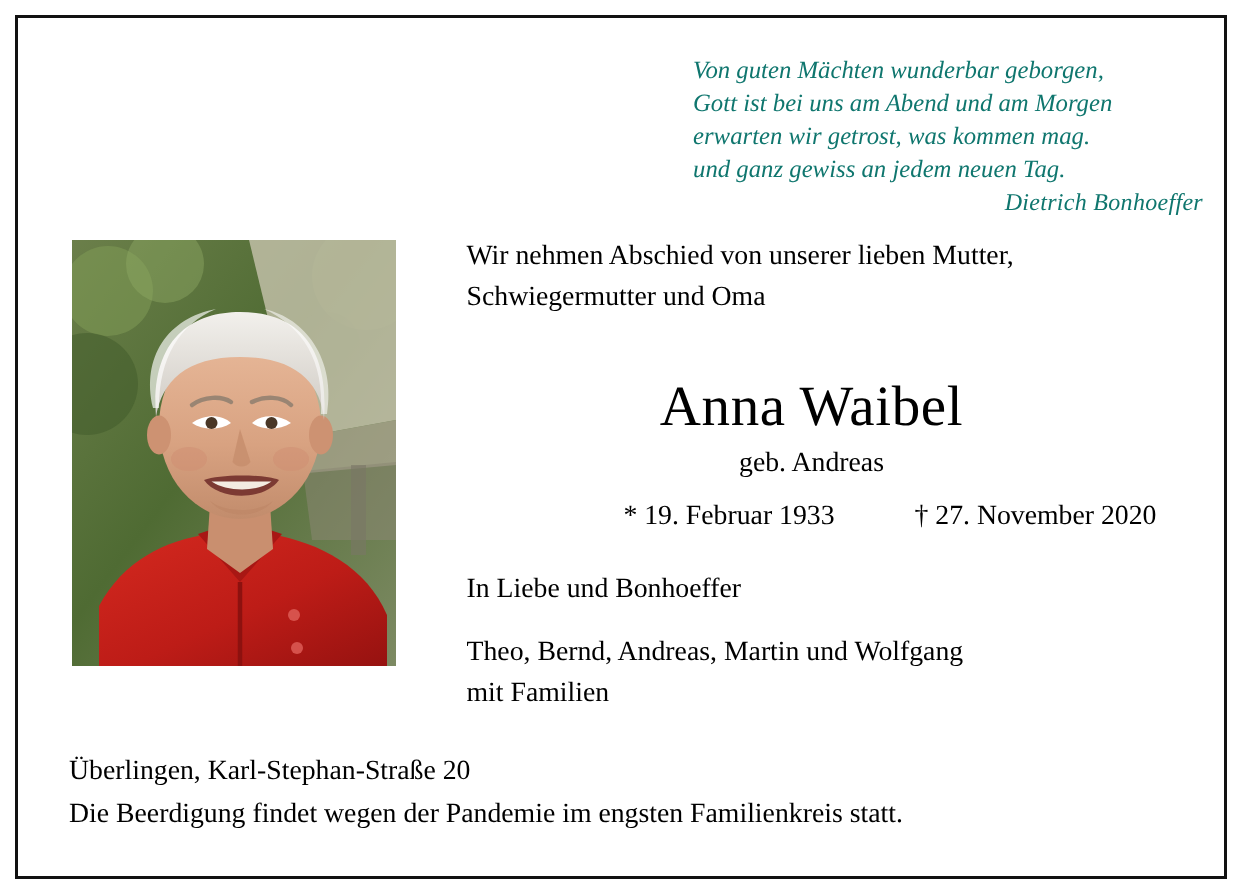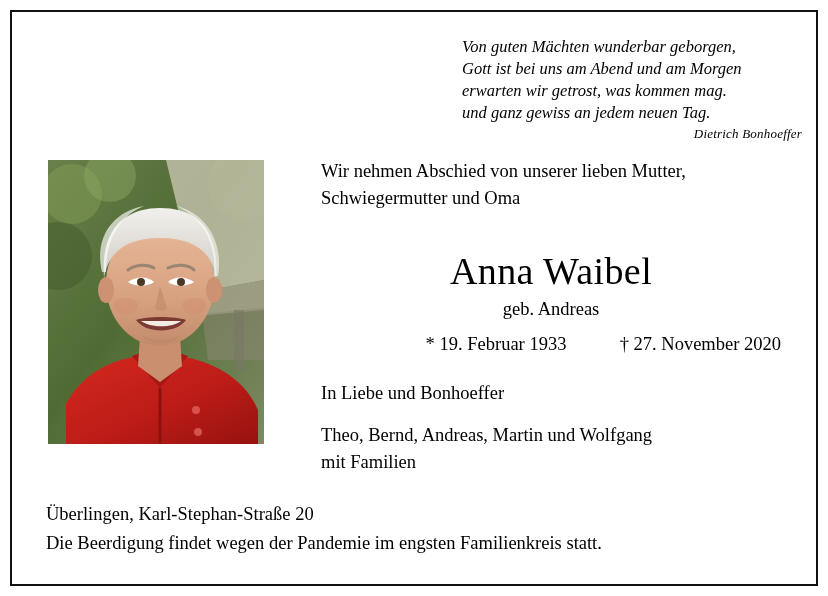--- a/index.html
+++ b/index.html
@@ -31,29 +31,29 @@
 
   
   .quote {
     position: absolute;
     left: 462px;
     top: 36px;
     width: 340px;
     font-style: italic;
     font-size: 16.5px;
     line-height: 1.33;
-    color: #000000;
+    color: #0f766e;
   }
   .quote-line {
     white-space: nowrap;
   }
   .quote-author {
     margin-top: 1px;
     text-align: right;
-    font-size: 13px;
+    font-size: 16px;
     font-style: italic;
     letter-spacing: 0.2px;
   }
 
   
   .portrait {
     position: absolute;
     left: 48px;
     top: 160px;
     width: 216px;
@@ -63,21 +63,21 @@
   }
   .portrait svg {
     display: block;
     width: 216px;
     height: 284px;
   }
 
   
   .main {
     position: absolute;
-    left: 321px;
+    left: 311px;
     top: 158px;
     width: 460px;
   }
   .intro {
     font-size: 18.5px;
     line-height: 1.48;
   }
   .intro div { white-space: nowrap; }
 
   .name {

